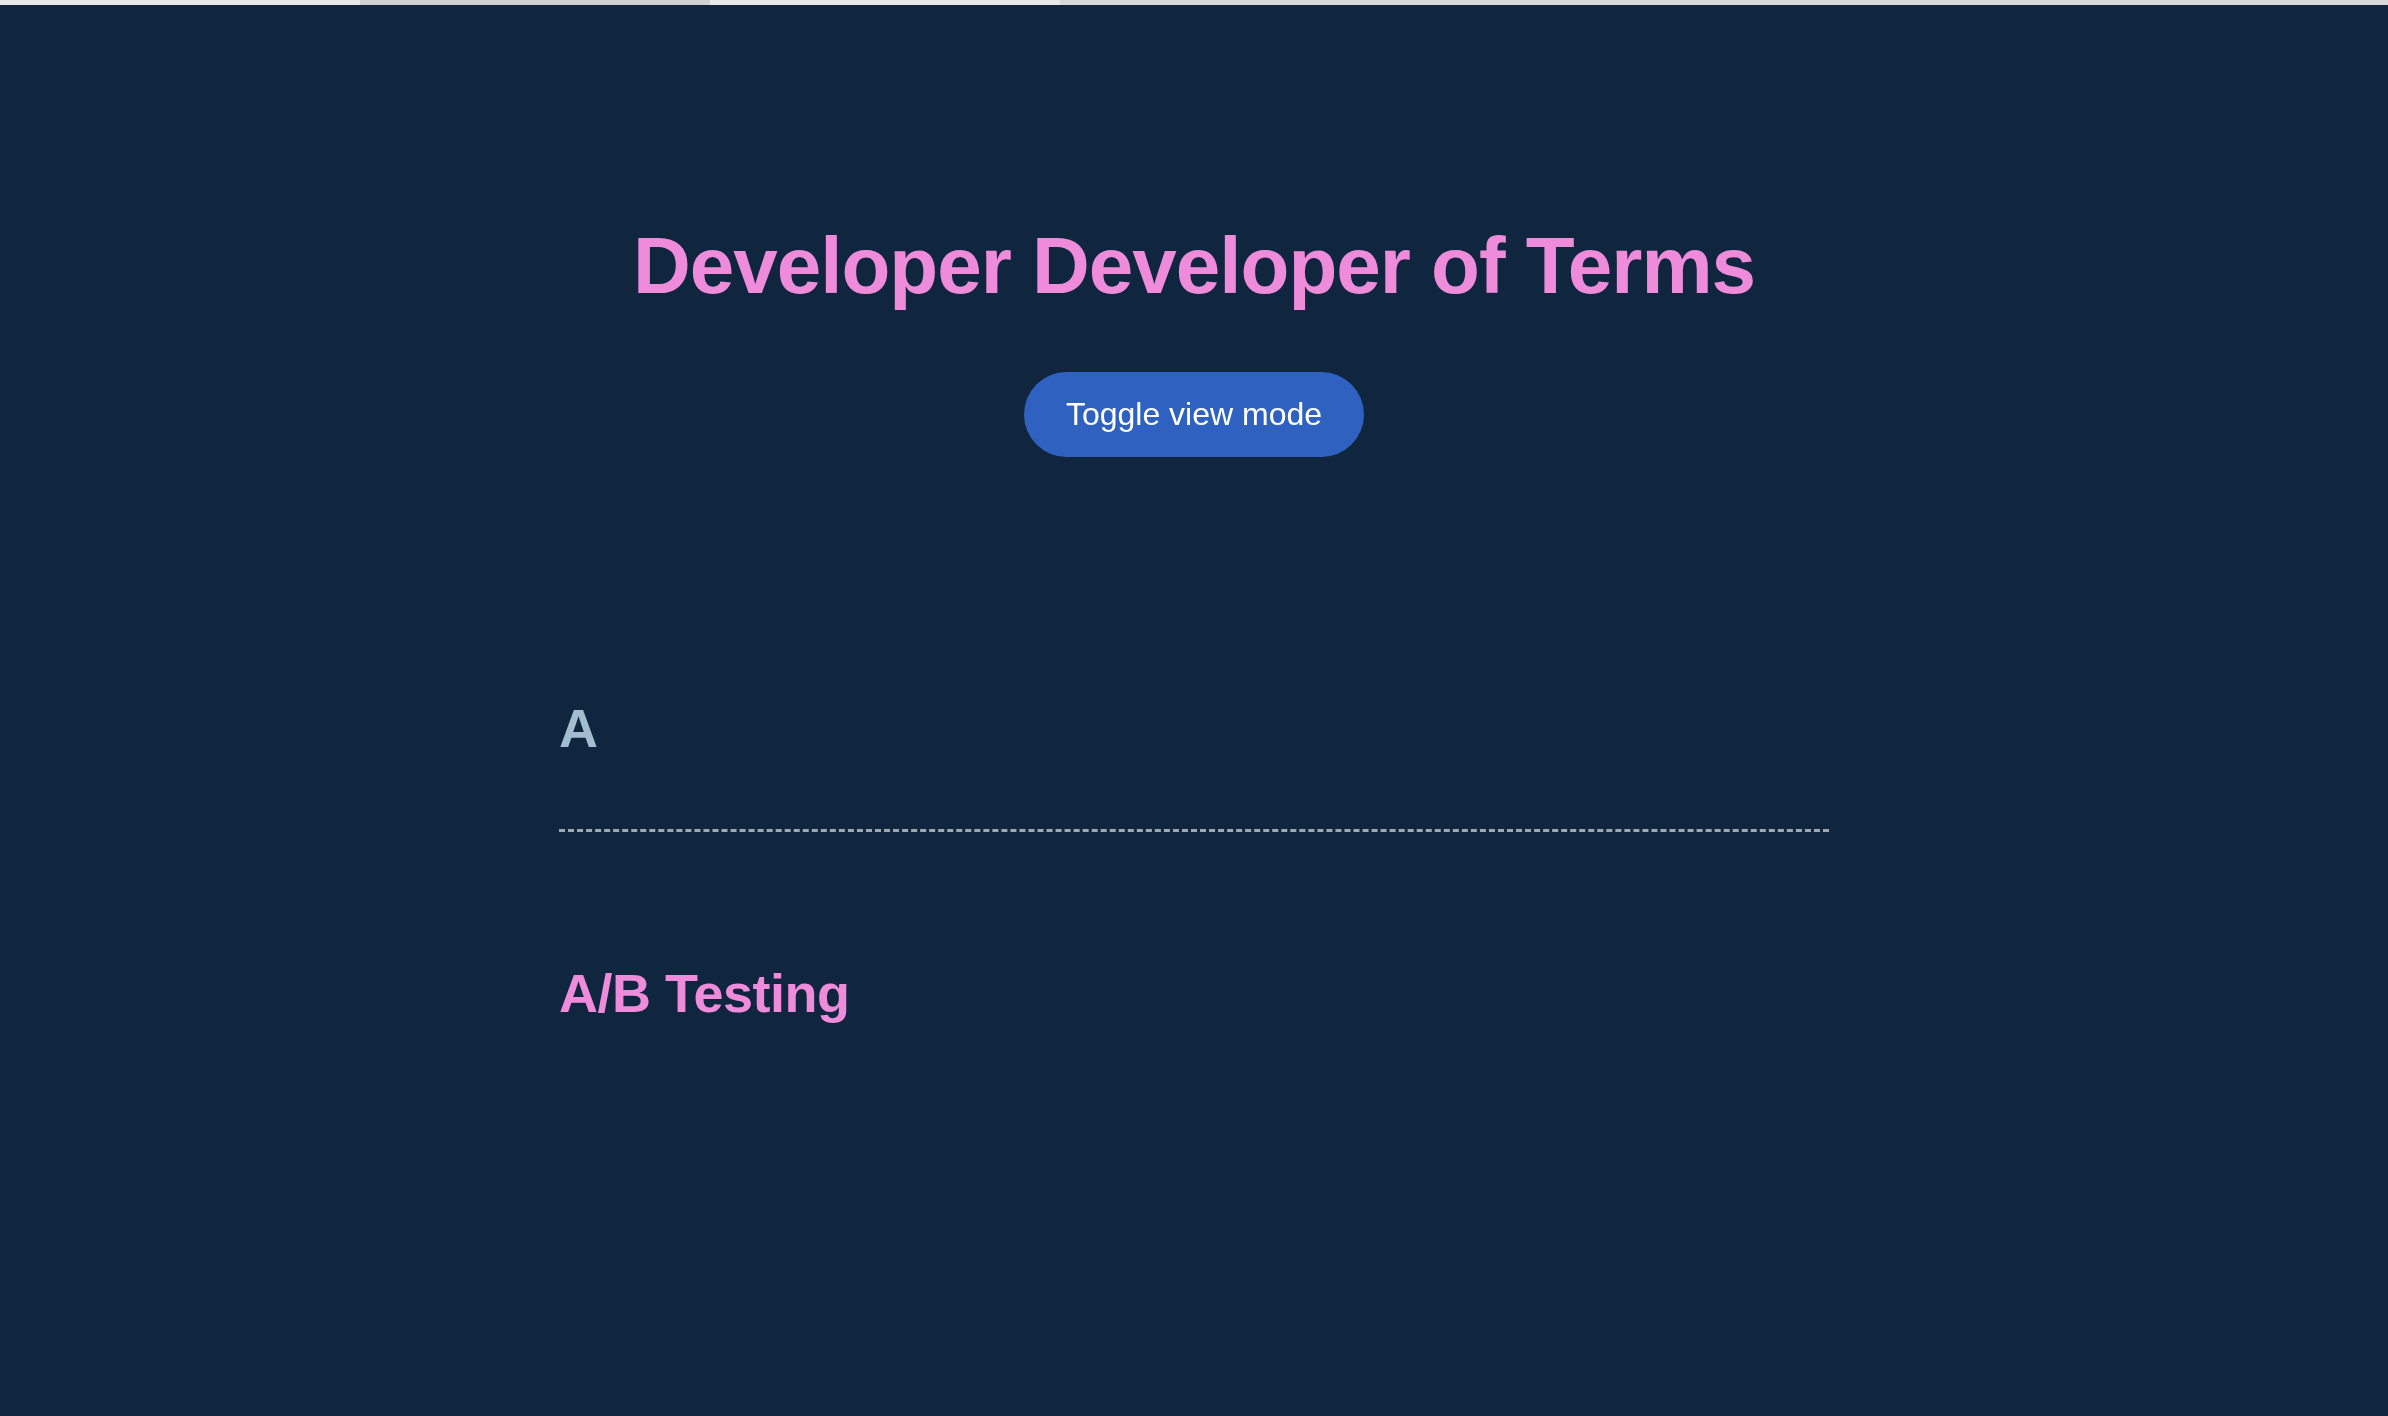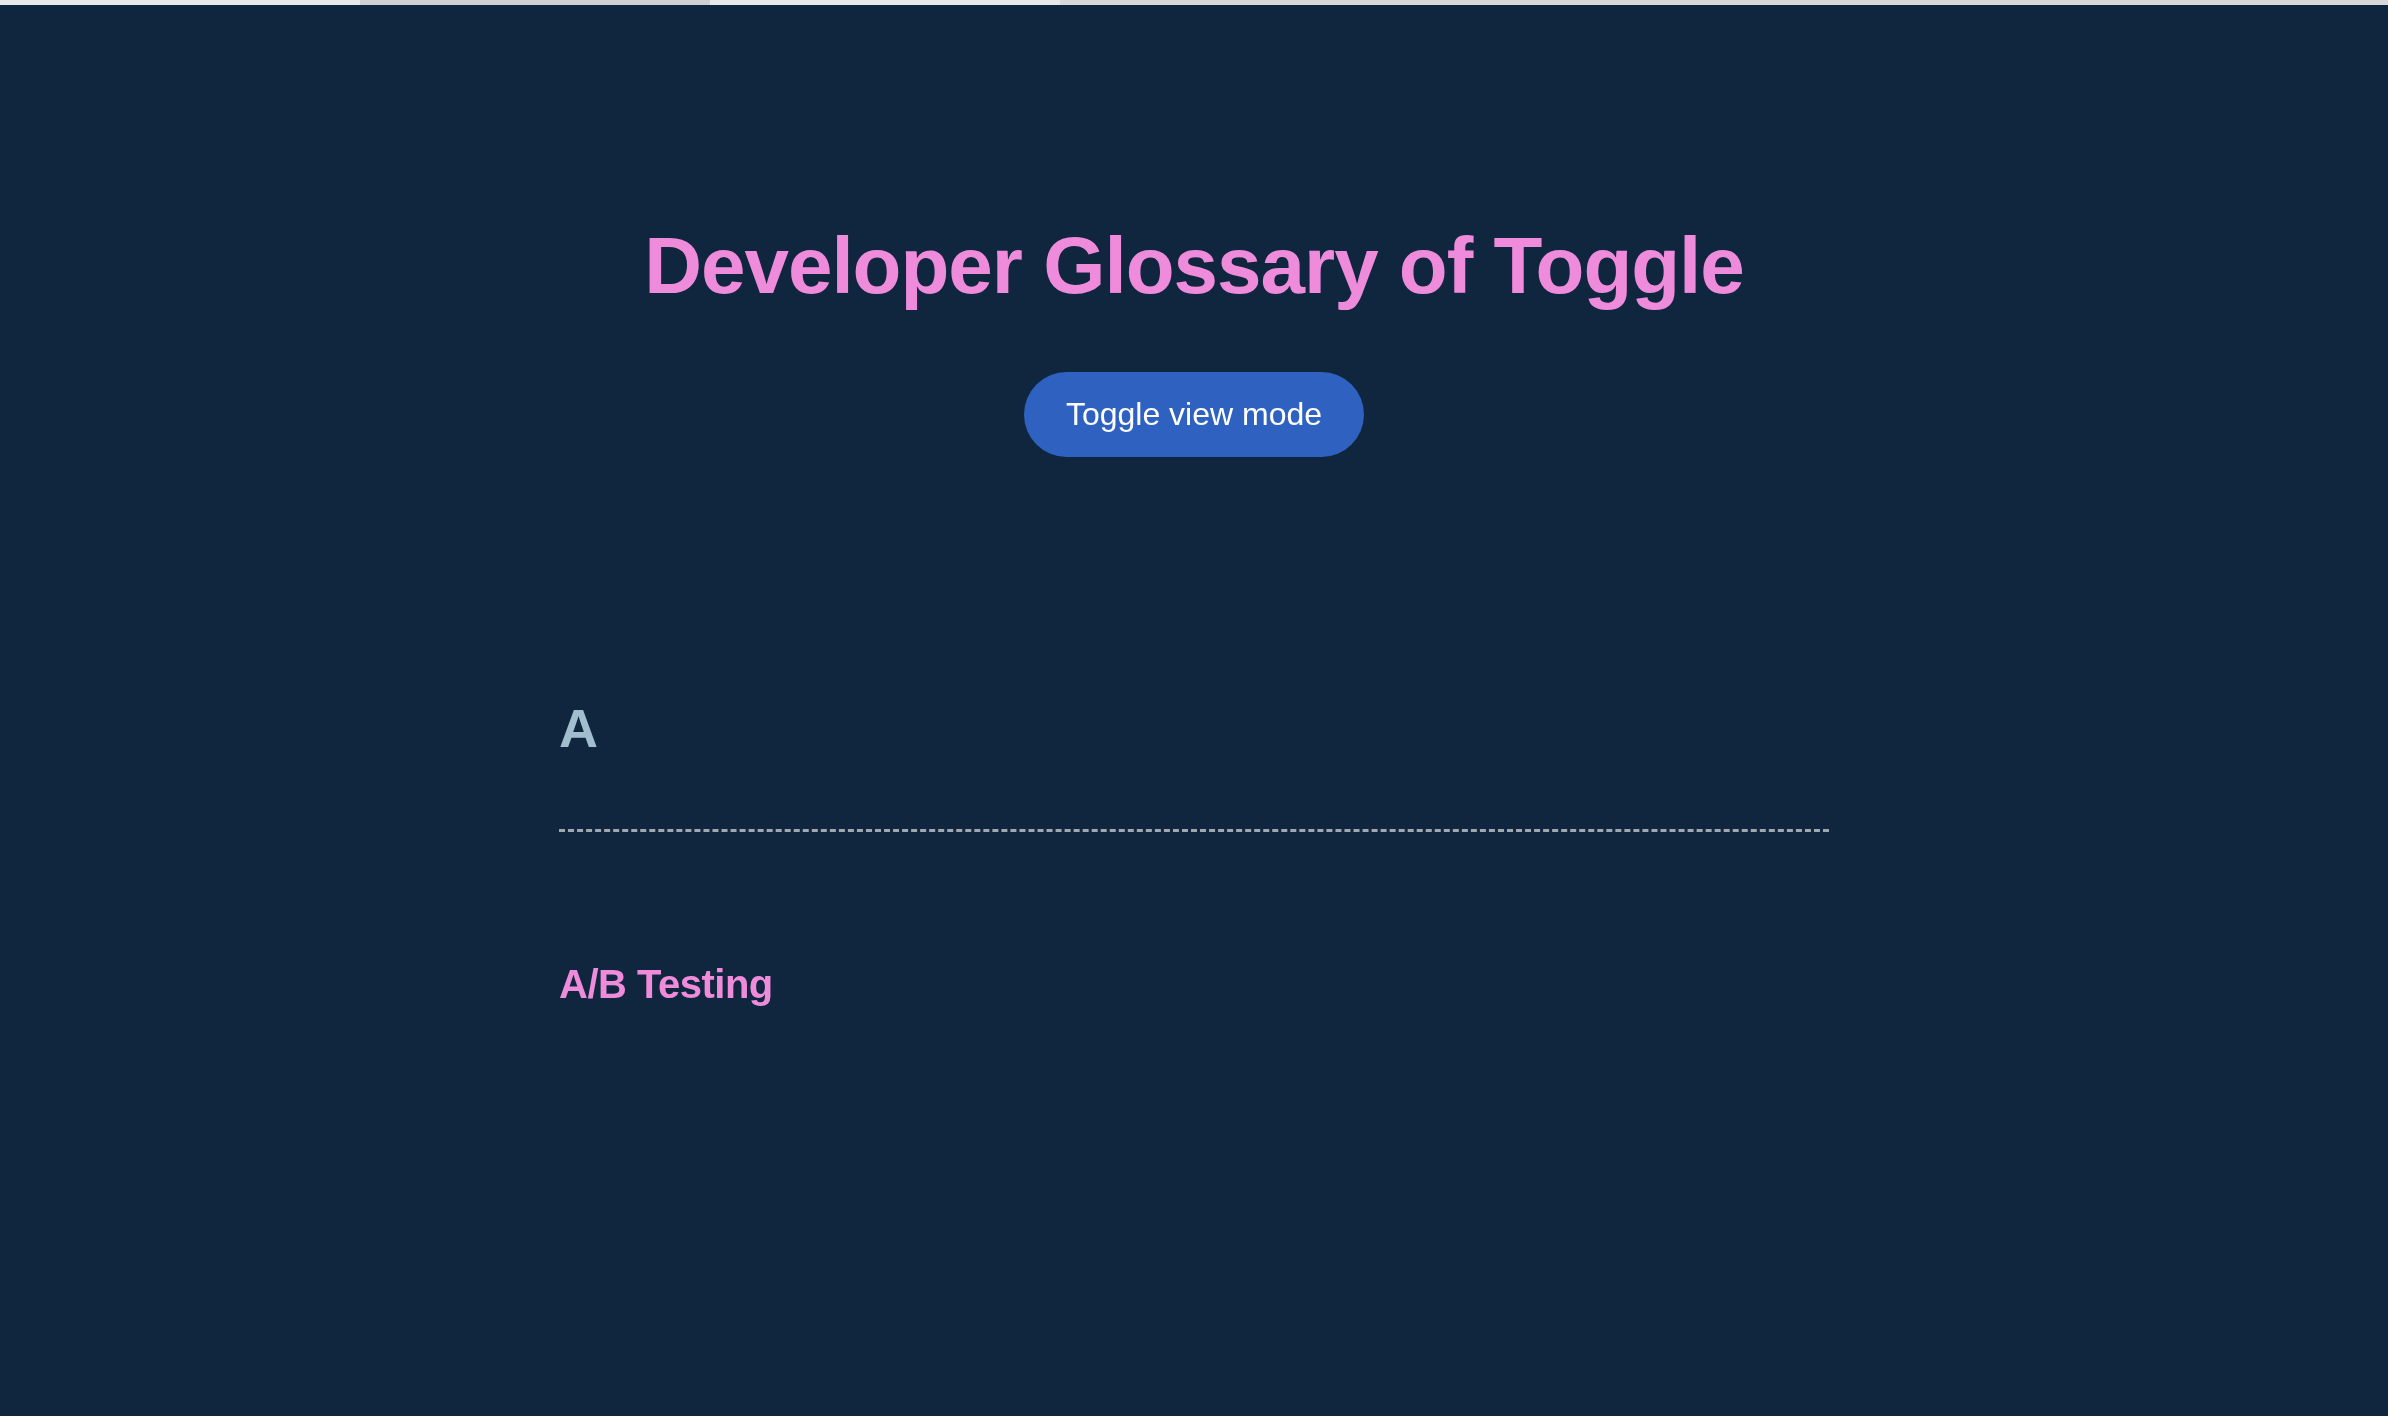--- a/index.html
+++ b/index.html
@@ -87,21 +87,21 @@
     }
     
     .divider {
       border: none;
       border-top: 3px dashed #9fa8b0;
       margin-bottom: 130px;
     }
     
     .term-title {
       color: #ee8cdb;
-      font-size: 40px;
+      font-size: 54px;
       font-weight: 700;
       margin-bottom: 60px;
       letter-spacing: -0.5px;
     }
     
     .term-description {
       color: #ffffff;
       font-size: 33px;
       font-weight: 500;
       line-height: 1.7;
@@ -123,21 +123,21 @@
 <div class="top-bar">
   <div class="top-bar-segment-1"></div>
   <div class="top-bar-segment-2"></div>
   <div class="top-bar-segment-3"></div>
   <div class="top-bar-segment-4"></div>
 </div>
 
 <div class="container">
 
   <div class="header-section">
-    <h1 class="page-title">Developer Glossary of Toggle</h1>
+    <h1 class="page-title">Developer Developer of Terms</h1>
     
     <button class="toggle-button">Toggle view mode</button>
   </div>
 
   <div class="content-section">
 
     <h2 class="section-letter">A</h2>
 
     <hr class="divider">
 

